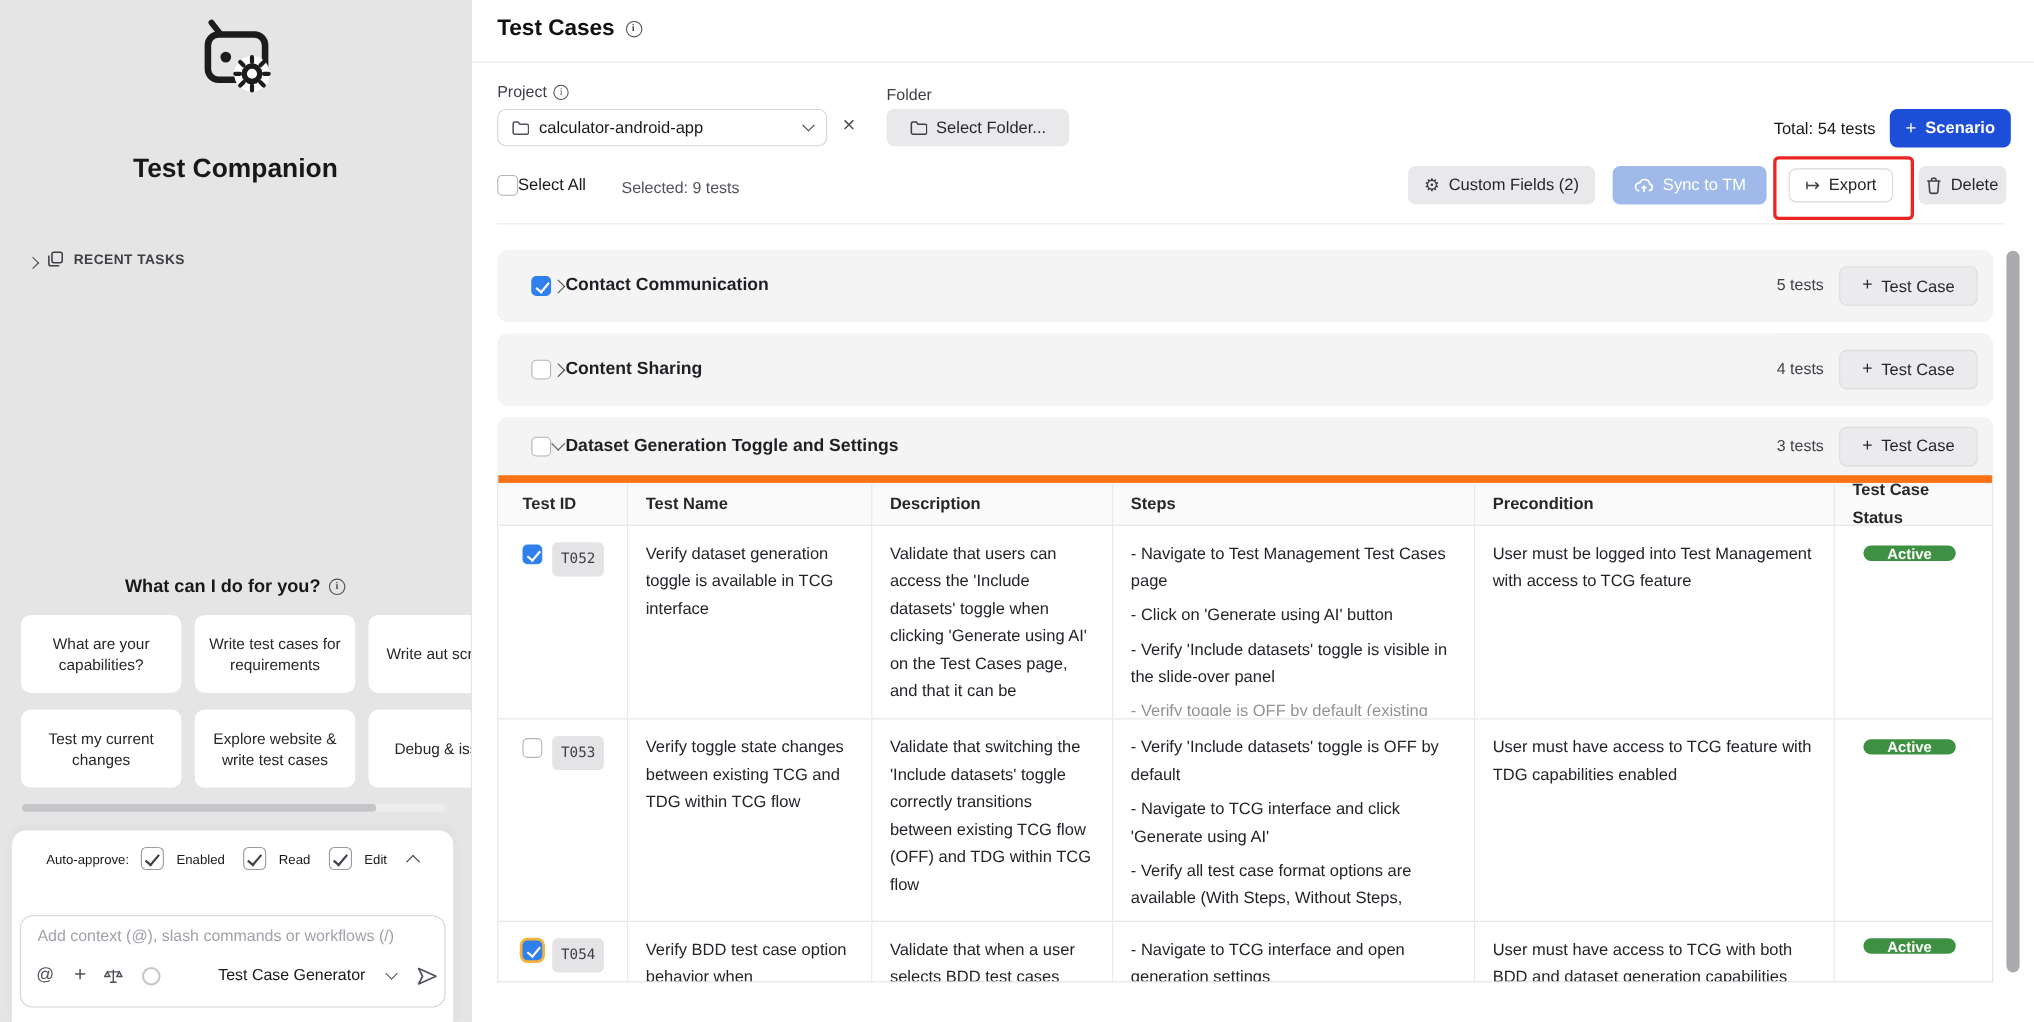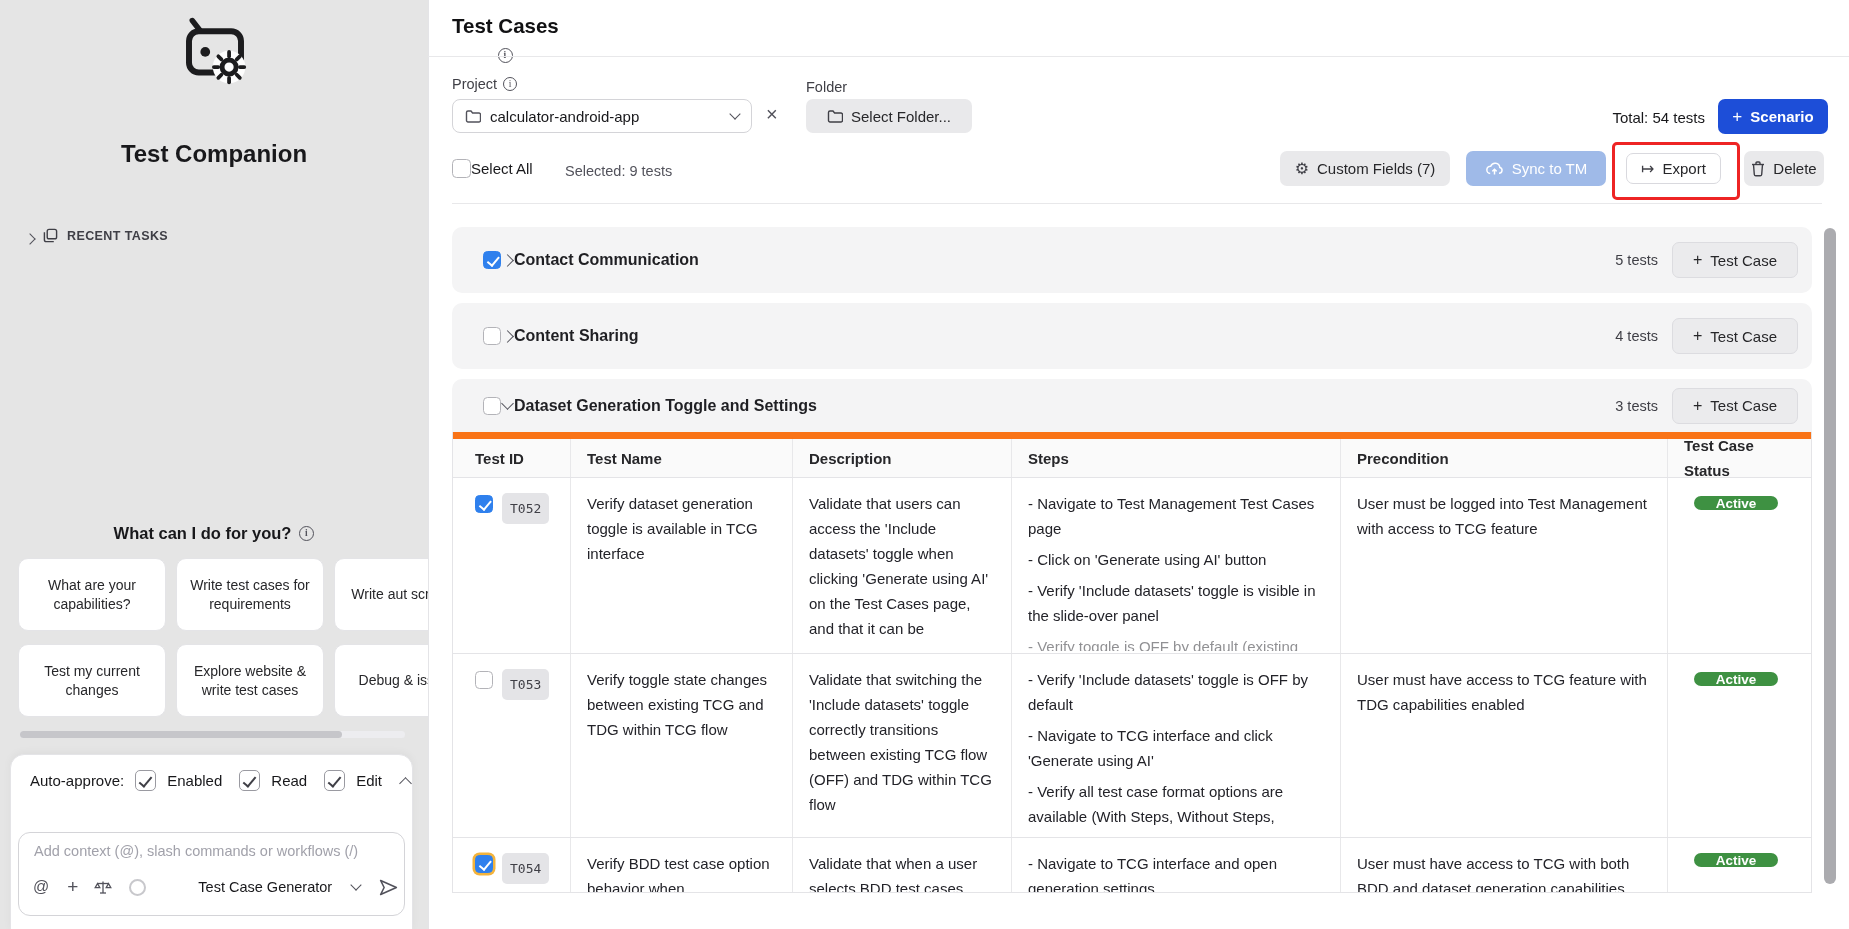--- a/index.html
+++ b/index.html
@@ -15,32 +15,32 @@
   .recent-label{font-size:12.5px;font-weight:600;letter-spacing:.4px;color:#3f3f46;}
   .heading{position:absolute;left:0;top:524px;width:428px;text-align:center;font-size:16.5px;
            font-weight:600;color:#18181b;display:flex;justify-content:center;align-items:center;gap:8px;}
   .card{position:absolute;width:148px;height:73px;background:#fff;border:1px solid #e4e4e7;
         border-radius:10px;display:flex;align-items:center;justify-content:center;text-align:center;
         font-size:14px;color:#27272a;padding:4px 8px;box-sizing:border-box;line-height:1.3;}
   .htrack{position:absolute;left:20px;top:731px;width:385px;height:7px;background:#ededf0;border-radius:4px;}
   .hthumb{position:absolute;left:0;top:0;width:322px;height:7px;background:#c6c6ca;border-radius:4px;}
   .panel{position:absolute;left:10px;top:754px;width:401px;height:175px;background:#fff;
          border:1px solid #e4e4e7;border-radius:14px 14px 0 0;box-shadow:0 -2px 8px rgba(0,0,0,.04);}
-  .approve-row{position:absolute;left:30px;top:770px;display:flex;align-items:center;gap:11px;font-size:15px;color:#18181b;}
+  .approve-row{position:absolute;left:42px;top:770px;display:flex;align-items:center;gap:11px;font-size:12px;color:#18181b;}
   .composer{position:absolute;left:18px;top:832px;width:387px;height:84px;border:1px solid #d4d4d8;
             border-radius:12px;background:#fff;box-sizing:border-box;}
   .composer input{position:absolute;left:13px;top:9px;width:350px;border:none;outline:none;
             font-family:"Liberation Sans",sans-serif;font-size:14.5px;color:#18181b;background:transparent;}
   .composer input::placeholder{color:#a1a1aa;}
   .icon-row{position:absolute;left:15px;top:876px;width:385px;display:flex;align-items:center;color:#52525b;}
   .glyph{font-size:16px;color:#52525b;}
   .agent-label{font-size:14.5px;color:#18181b;}
   
   .page-title{position:absolute;left:452px;top:14px;font-size:20.5px;font-weight:700;color:#111113;
-              display:flex;align-items:center;gap:10px;flex-direction:column;}
+              display:flex;align-items:center;gap:10px;}
   .hr1{position:absolute;left:428px;top:56px;width:1421px;height:1px;background:#e8e8ea;}
   .field-label{position:absolute;font-size:14.5px;color:#3f3f46;display:flex;align-items:center;gap:6px;}
   .select{position:absolute;left:452px;top:99px;width:300px;height:34px;border:1px solid #d4d4d8;border-radius:8px;
           background:#fff;display:flex;align-items:center;gap:9px;padding:0 12px;box-sizing:border-box;}
   .select-value{font-size:15px;color:#18181b;flex:1;}
   .clear-x{position:absolute;left:766px;top:103px;font-size:20px;color:#52525b;cursor:pointer;}
   .btn{display:flex;align-items:center;justify-content:center;gap:8px;border-radius:7px;font-size:15px;
        color:#27272a;box-sizing:border-box;cursor:pointer;}
   .btn-gray{background:#e9e9eb;}
   .folder-btn{position:absolute;left:806px;top:99px;width:166px;height:34px;}
@@ -231,21 +231,21 @@
     </div>
 
     <div class="selectall">
       <span class="cb"></span>
       <span>Select All</span>
     </div>
     <div class="selected-info">Selected: 9 tests</div>
 
     <div class="btn btn-gray cf-btn">
       <span class="glyph" style="color:#3f3f46">⚙</span>
-      <span>Custom Fields (7)</span>
+      <span>Custom Fields (2)</span>
     </div>
     <div class="btn sync-btn">
       <svg width="19" height="15" viewBox="0 0 19 15" fill="none" stroke="#fff" stroke-width="1.5">
         <path d="M5.2 12.5a3.6 3.6 0 1 1 .5-7.2A4.7 4.7 0 0 1 14.8 6.4 3 3 0 0 1 14 12.3"></path>
         <path d="M9.5 13.5V8.6"></path>
           <path d="M7.4 10.4l2.1-2.1 2.1 2.1"></path>
       </svg>
       <span>Sync to TM</span>
     </div>
     <div class="btn export-btn">

